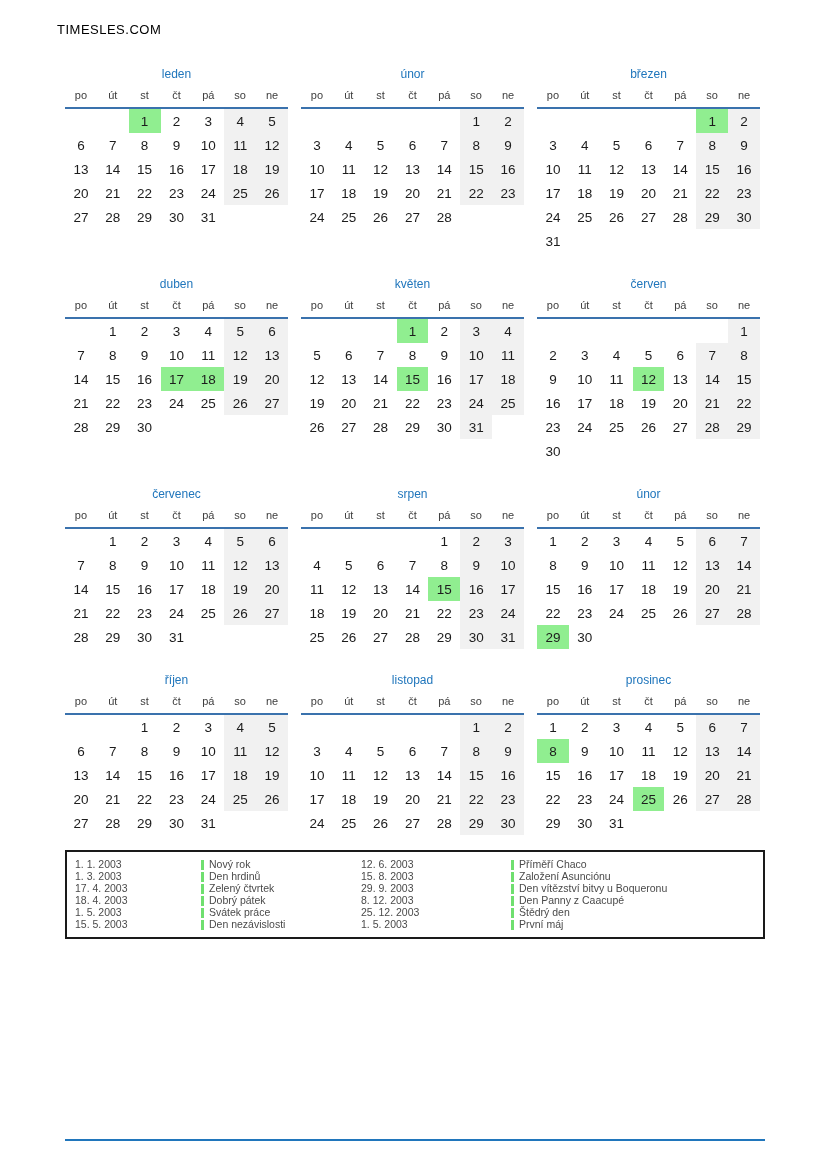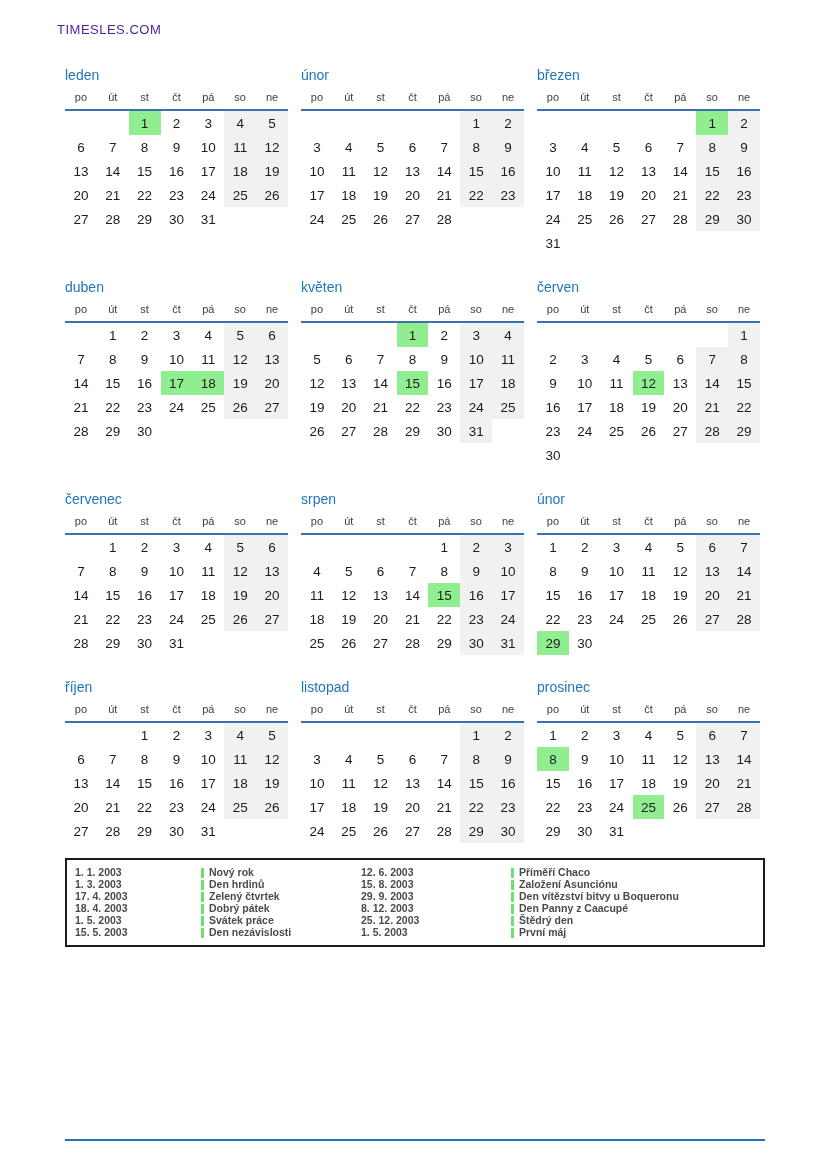--- a/index.html
+++ b/index.html
@@ -9,49 +9,49 @@
     -webkit-font-smoothing:antialiased;
   }
   .page{position:relative;width:827px;height:1169px;}
 
   
   .header{
     display:flex;justify-content:space-between;align-items:baseline;
     padding:22px 59px 0 57px;
   }
   .page-title{font-size:20px;color:#3a3a3a;letter-spacing:.2px;}
-  .site-link{font-size:13px;color:#4c1d95;text-decoration:none;letter-spacing:.5px;cursor:pointer;}
+  .site-link{font-size:13px;color:#000000;text-decoration:none;letter-spacing:.5px;cursor:pointer;}
 
   
   .months{
     width:699px;margin:30px 0 0 65px;
     display:flex;flex-wrap:wrap;gap:24px 13px;align-items:flex-start;
   }
   .month{width:223px;}
   .month-title{
-    text-align:left;font-size:14px;color:#2076bc;
+    text-align:center;font-size:12px;color:#2076bc;
     margin:0 0 5px 0;font-weight:normal;
   }
   table.cal{border-collapse:collapse;table-layout:fixed;width:223px;}
   table.cal th{
     font-size:11px;font-weight:normal;color:#3d3d3d;
     height:18px;padding:0 0 3px 0;text-align:center;
     border-bottom:2px solid #3a72ad;
   }
   table.cal td{
     height:24px;padding:0;text-align:center;
     font-size:13.5px;color:#1c1c1c;
   }
   td.we{background:#f1f1f1;}
   td.hl{background:#90ee90;}
 
   
   .legend{
     box-sizing:border-box;width:700px;margin:15px 0 0 65px;
-    border:2px solid #1a1a1a;padding:6px 8px 7px 8px;font-weight:bold;
+    border:2px solid #1a1a1a;padding:6px 8px 7px 8px;
   }
   .legend-grid{
     display:grid;grid-template-columns:126px 160px 150px 1fr;
     font-size:10.5px;color:#4a4a4a;line-height:12px;
   }
   .lg-date{white-space:nowrap;}
   .lg-name{display:flex;align-items:flex-end;white-space:nowrap;}
   .lg-bar{width:3px;height:10px;background:#6fdf6f;margin-right:5px;flex:0 0 3px;}
 
   

